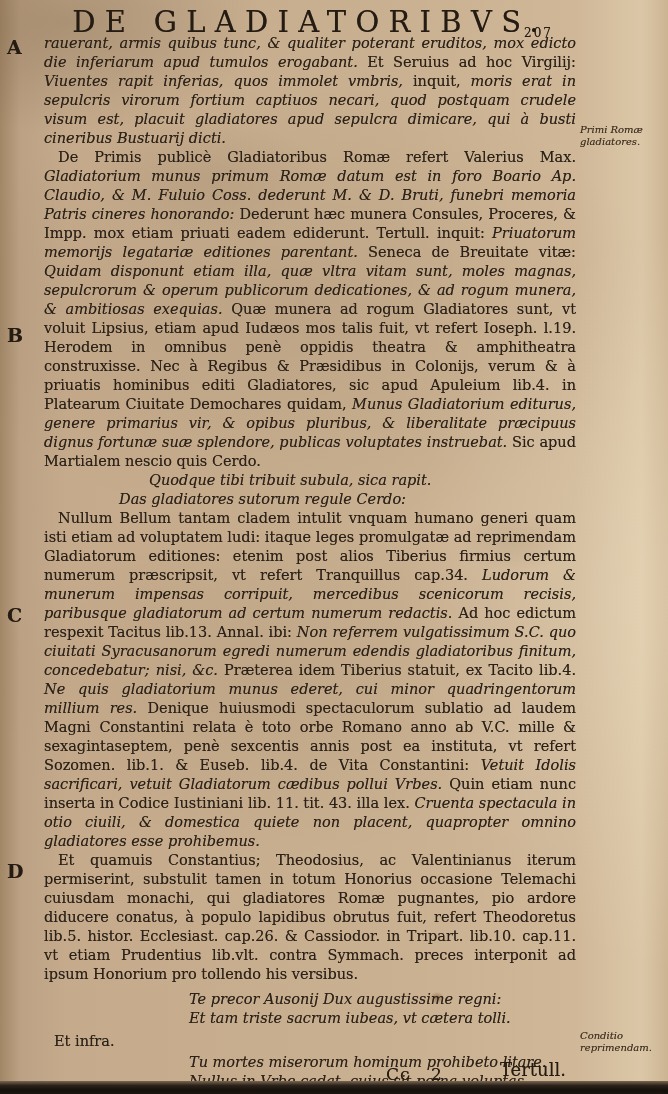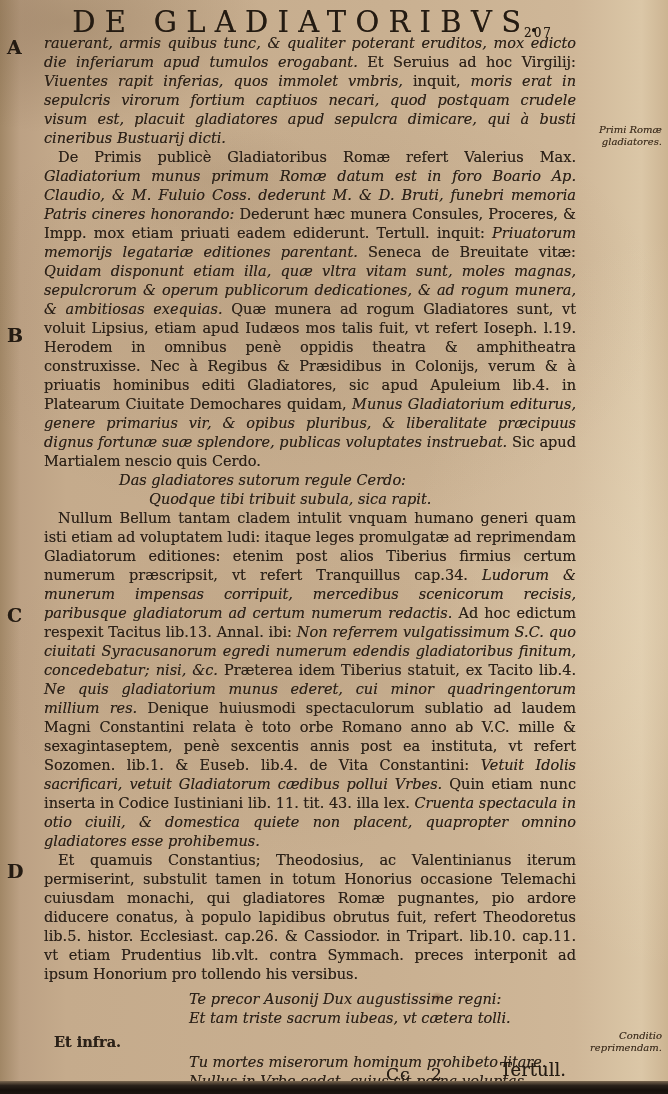--- a/index.html
+++ b/index.html
@@ -22,24 +22,24 @@
   .main { position:absolute; top:34px; left:44px; width:532px; font-size:14.5px; line-height:19px; }
   .para { text-align:justify; }
   .para.indent { text-indent:14px; }
   .it { font-style:italic; }
   .verse { font-style:italic; line-height:19px; }
   .verse .vl { white-space:nowrap; }
   .verse-cerdo .vl1 { padding-left:75px; }
   .verse-cerdo .vl2 { padding-left:105px; }
   .verse-prud .vl { padding-left:145px; line-height:18.5px; }
   .verse-prud { margin-top:6px; }
-  .et-infra { font-weight:bold; font-style:normal; padding-left:10px; margin:5px 0 2px 0; font-size:14.5px; }
+  .et-infra { font-weight:normal; font-style:normal; padding-left:10px; margin:5px 0 2px 0; font-size:14.5px; }
   .margin-letter { position:absolute; left:7px; font-size:19px; font-weight:bold; color:#241b12; }
   .mlA { top:36px; } .mlB { top:324px; } .mlC { top:604px; } .mlD { top:860px; }
-  .margin-note { position:absolute; left:580px; width:82px; font-size:10px; line-height:12px; font-style:italic; color:#40301f;text-align:right; }
+  .margin-note { position:absolute; left:580px; width:82px; font-size:10px; line-height:12px; font-style:italic; color:#40301f; }
   .mn1 { top:124px; } .mn2 { top:478px; } .mn3 { top:1030px; }
   .footer-signature { position:absolute; top:1064px; left:386px; font-size:17px; letter-spacing:1px; word-spacing:14px; color:#241b12; }
   .footer-catchword { position:absolute; top:1059px; left:500px; font-size:18px; color:#241b12; }
   .bottom-edge { position:absolute; left:0; top:1081px; width:668px; height:13px;
     background:linear-gradient(180deg, #7a6750 0%, #2a211a 35%, #16100b 70%, #1c1510 100%); }
   .stain1 { position:absolute; left:455px; top:512px; width:120px; height:60px; border-radius:50%;
     background:radial-gradient(ellipse, rgba(90,60,30,.10), transparent 70%); }
   .stain2 { position:absolute; left:430px; top:992px; width:14px; height:12px; border-radius:50%;
     background:radial-gradient(ellipse, rgba(110,55,25,.45), transparent 75%); }
   .stain3 { position:absolute; left:90px; top:120px; width:240px; height:120px; border-radius:50%;
@@ -67,22 +67,22 @@
   <div class="margin-note mn1 ink">Primi Romæ gladiatores.</div>
   <div class="margin-note mn3 ink">Conditio reprimendam.</div>
 
   <div class="main ink">
 
     <div class="para"><span class="it">rauerant, armis quibus tunc, &amp; qualiter poterant eruditos, mox edicto die inferiarum apud tumulos erogabant. </span><span>Et Seruius ad hoc Virgilij: </span><span class="it">Viuentes rapit inferias, quos immolet vmbris, </span><span>inquit, </span><span class="it">moris erat in sepulcris virorum fortium captiuos necari, quod postquam crudele visum est, placuit gladiatores apud sepulcra dimicare, qui à busti cineribus Bustuarij dicti.</span></div>
 
     <div class="para indent"><span>De Primis publicè Gladiatoribus Romæ refert Valerius Max. </span><span class="it">Gladiatorium munus primum Romæ datum est in foro Boario Ap. Claudio, &amp; M. Fuluio Coss. dederunt M. &amp; D. Bruti, funebri memoria Patris cineres honorando: </span><span>Dederunt hæc munera Consules, Proceres, &amp; Impp. mox etiam priuati eadem ediderunt. Tertull. inquit: </span><span class="it">Priuatorum memorijs legatariæ editiones parentant. </span><span>Seneca de Breuitate vitæ: </span><span class="it">Quidam disponunt etiam illa, quæ vltra vitam sunt, moles magnas, sepulcrorum &amp; operum publicorum dedicationes, &amp; ad rogum munera, &amp; ambitiosas exequias. </span><span>Quæ munera ad rogum Gladiatores sunt, vt voluit Lipsius, etiam apud Iudæos mos talis fuit, vt refert Ioseph. l.19. Herodem in omnibus penè oppidis theatra &amp; amphitheatra construxisse. Nec à Regibus &amp; Præsidibus in Colonijs, verum &amp; à priuatis hominibus editi Gladiatores, sic apud Apuleium lib.4. in Platearum Ciuitate Demochares quidam, </span><span class="it">Munus Gladiatorium editurus, genere primarius vir, &amp; opibus pluribus, &amp; liberalitate præcipuus dignus fortunæ suæ splendore, publicas voluptates instruebat. </span><span>Sic apud Martialem nescio quis Cerdo.</span></div>
 
     <div class="verse verse-cerdo">
+      <div class="vl vl2">Quodque tibi tribuit subula, sica rapit.</div>
       <div class="vl vl1">Das gladiatores sutorum regule Cerdo:</div>
-      <div class="vl vl2">Quodque tibi tribuit subula, sica rapit.</div>
     </div>
 
     <div class="para indent"><span>Nullum Bellum tantam cladem intulit vnquam humano generi quam isti etiam ad voluptatem ludi: itaque leges promulgatæ ad reprimendam Gladiatorum editiones: etenim post alios Tiberius firmius certum numerum præscripsit, vt refert Tranquillus cap.34. </span><span class="it">Ludorum &amp; munerum impensas corripuit, mercedibus scenicorum recisis, paribusque gladiatorum ad certum numerum redactis. </span><span>Ad hoc edictum respexit Tacitus lib.13. Annal. ibi: </span><span class="it">Non referrem vulgatissimum S.C. quo ciuitati Syracusanorum egredi numerum edendis gladiatoribus finitum, concedebatur; nisi, &amp;c. </span><span>Præterea idem Tiberius statuit, ex Tacito lib.4. </span><span class="it">Ne quis gladiatorium munus ederet, cui minor quadringentorum millium res. </span><span>Denique huiusmodi spectaculorum sublatio ad laudem Magni Constantini relata è toto orbe Romano anno ab V.C. mille &amp; sexagintaseptem, penè sexcentis annis post ea instituta, vt refert Sozomen. lib.1. &amp; Euseb. lib.4. de Vita Constantini: </span><span class="it">Vetuit Idolis sacrificari, vetuit Gladiatorum cædibus pollui Vrbes. </span><span>Quin etiam nunc inserta in Codice Iustiniani lib. 11. tit. 43. illa lex. </span><span class="it">Cruenta spectacula in otio ciuili, &amp; domestica quiete non placent, quapropter omnino gladiatores esse prohibemus.</span></div>
 
     <div class="para indent"><span>Et quamuis Constantius; Theodosius, ac Valentinianus iterum permiserint, substulit tamen in totum Honorius occasione Telemachi cuiusdam monachi, qui gladiatores Romæ pugnantes, pio ardore diducere conatus, à populo lapidibus obrutus fuit, refert Theodoretus lib.5. histor. Ecclesiast. cap.26. &amp; Cassiodor. in Tripart. lib.10. cap.11. vt etiam Prudentius lib.vlt. contra Symmach. preces interponit ad ipsum Honorium pro tollendo his versibus.</span></div>
 
     <div class="verse verse-prud">
       <div class="vl">Te precor Ausonij Dux augustissime regni:</div>
       <div class="vl">Et tam triste sacrum iubeas, vt cætera tolli.</div>
     </div>

